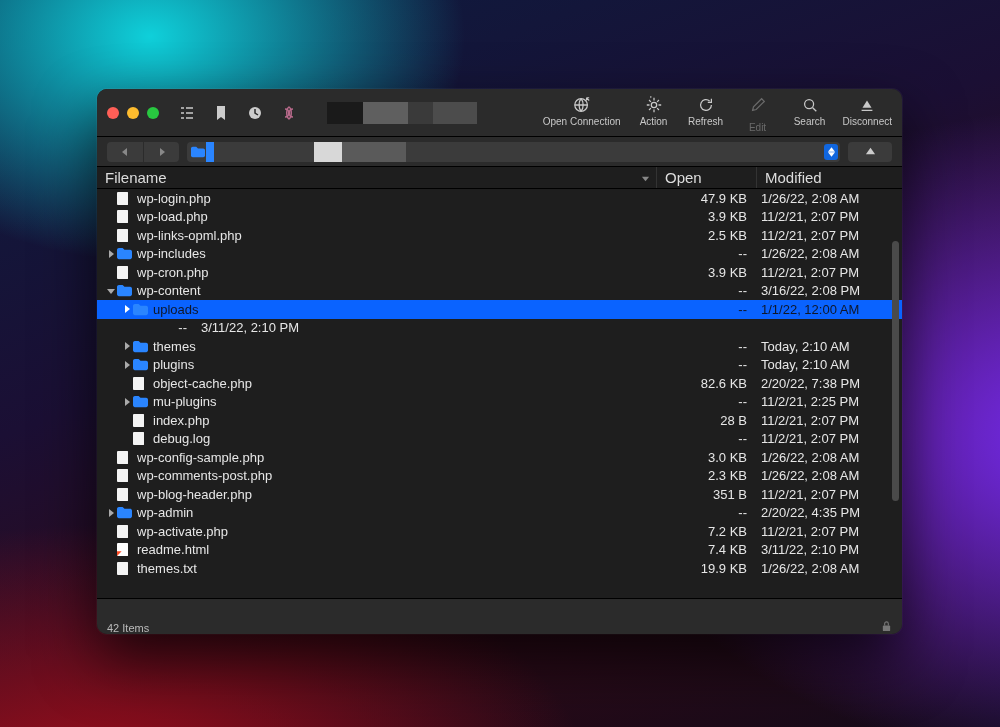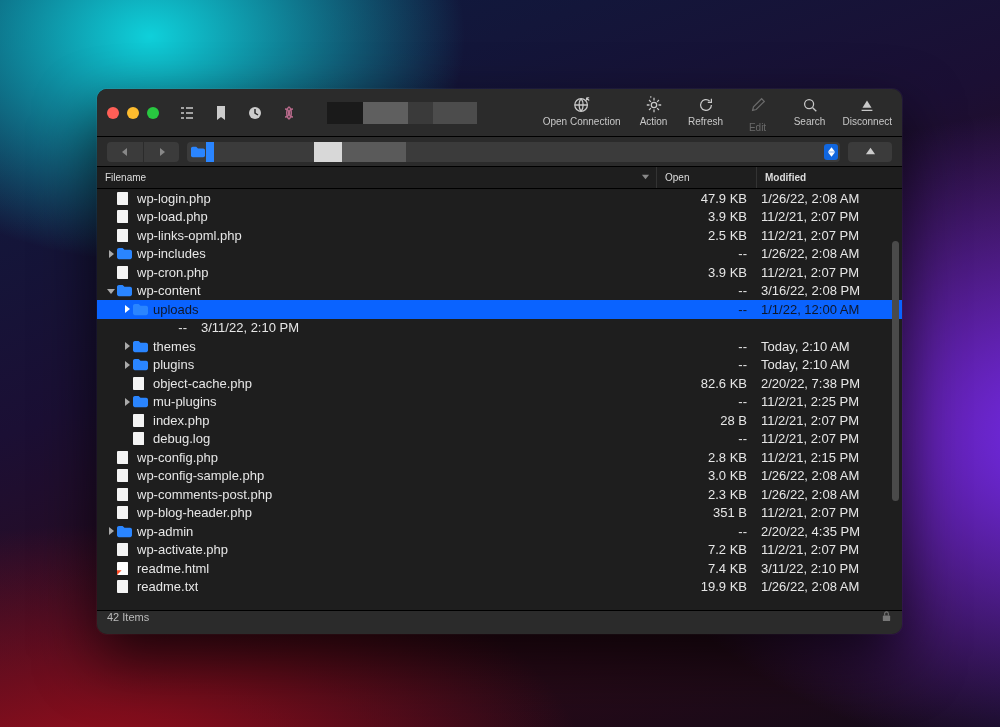--- a/index.html
+++ b/index.html
@@ -123,29 +123,29 @@
     color:#ccc;
   }
   .up-btn svg { width:11px; height:11px; fill:currentColor; }
 
   
   .colhead {
     height: 22px;
     background: #1e1e1e;
     display: flex; align-items: center;
     color: #ddd;
-    font-size: 10px;
+    font-size: 15px;
     border-bottom: 1px solid #000;
   }
   .colhead .ch {
     height:100%; display:flex; align-items:center;
     padding-left: 8px;
     border-right: 1px solid #333;
   }
-  .colhead .ch:last-child { border-right:none;font-weight:bold; }
+  .colhead .ch:last-child { border-right:none; }
   .ch-name { flex:1; }
   .ch-size { width: 100px; justify-content:flex-start; }
   .ch-mod  { width: 145px; }
   .sort-ind { margin-left:auto; margin-right:6px; color:#888; }
   .sort-ind svg { width:9px; height:9px; fill:currentColor; }
 
   
   .files {
     flex:1;
     overflow:hidden;
@@ -176,24 +176,24 @@
   .icon.folder svg { fill:#2a85ff; }
   .icon.file svg rect { fill:#f4f4f4; }
   .icon.log svg rect { fill:#f4f4f4; }
   .icon.html svg rect { fill:#fff; }
   .icon.html .corner { fill:#ff4b24; }
 
   .fname { overflow:hidden; text-overflow:ellipsis; }
 
   
   .status {
-    height:24px;
+    height:36px;
     background:#2b2b2b;
     border-top:1px solid #000;
-    display:flex; align-items:flex-start;
+    display:flex; align-items:flex-end;
     padding:0 10px;
     font-size:11px;
     color:#bbb;
     gap:8px;
   }
   .status .lock { margin-left:auto; color:#777; }
   .status .lock svg { width:11px; height:11px; fill:currentColor; }
 
   .scrollbar {
     position:absolute; right:2px; top:152px; bottom:22px;
@@ -583,37 +583,20 @@
           <span class="indent" style="width: 8px;"></span>
           <span class="disclosure"></span>
           <span class="icon file">
             <svg viewBox="0 0 12 14">
               <rect x="0" y="0" width="12" height="14" rx="1"></rect>
               <rect x="2" y="3" width="8" height="1" fill="#888"></rect>
               <rect x="2" y="5" width="8" height="1" fill="#888"></rect>
               <rect x="2" y="7" width="6" height="1" fill="#888"></rect>
             </svg>
           </span>
-          <span class="fname">wp-config.php</span>
-        </div>
-        <div class="sizecell">2.8 KB</div>
-        <div class="modcell">11/2/21, 2:15 PM</div>
-      </div>
-      <div class="row">
-        <div class="namecell">
-          <span class="indent" style="width: 8px;"></span>
-          <span class="disclosure"></span>
-          <span class="icon file">
-            <svg viewBox="0 0 12 14">
-              <rect x="0" y="0" width="12" height="14" rx="1"></rect>
-              <rect x="2" y="3" width="8" height="1" fill="#888"></rect>
-              <rect x="2" y="5" width="8" height="1" fill="#888"></rect>
-              <rect x="2" y="7" width="6" height="1" fill="#888"></rect>
-            </svg>
-          </span>
           <span class="fname">wp-config-sample.php</span>
         </div>
         <div class="sizecell">3.0 KB</div>
         <div class="modcell">1/26/22, 2:08 AM</div>
       </div>
       <div class="row">
         <div class="namecell">
           <span class="indent" style="width: 8px;"></span>
           <span class="disclosure"></span>
           <span class="icon file">
@@ -701,21 +684,21 @@
           <span class="indent" style="width: 8px;"></span>
           <span class="disclosure"></span>
           <span class="icon file">
             <svg viewBox="0 0 12 14">
               <rect x="0" y="0" width="12" height="14" rx="1"></rect>
               <rect x="2" y="3" width="8" height="1" fill="#888"></rect>
               <rect x="2" y="5" width="8" height="1" fill="#888"></rect>
               <rect x="2" y="7" width="6" height="1" fill="#888"></rect>
             </svg>
           </span>
-          <span class="fname">readme.txt</span>
+          <span class="fname">themes.txt</span>
         </div>
         <div class="sizecell">19.9 KB</div>
         <div class="modcell">1/26/22, 2:08 AM</div>
       </div>
     </div>
 
   <div class="status">
     <span>42 Items</span>
     <span class="lock">
       <svg viewBox="0 0 12 12">

